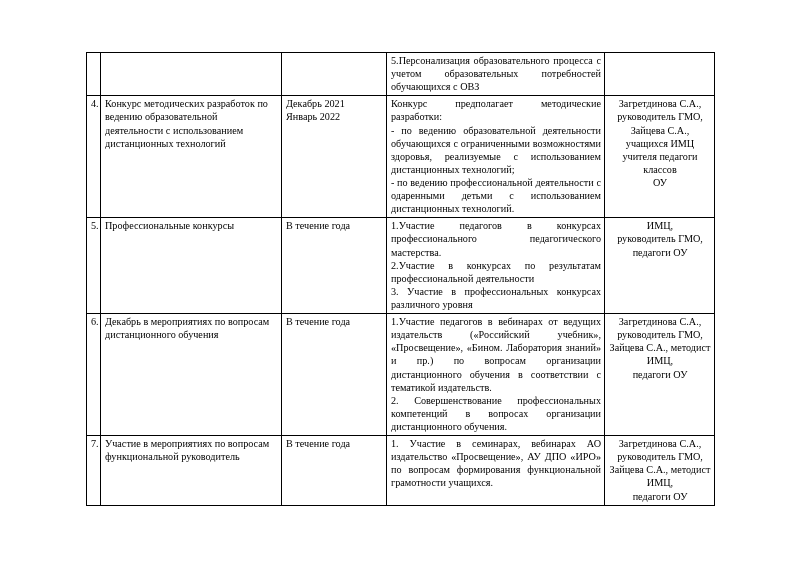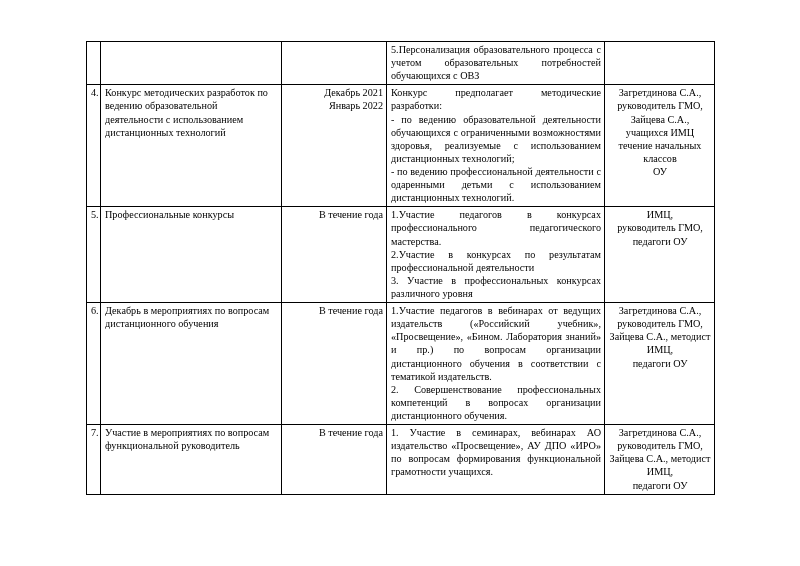--- a/index.html
+++ b/index.html
@@ -18,21 +18,21 @@
   .page {
     position: relative;
     width: 800px;
     height: 566px;
     background: #ffffff;
   }
 
   .doc-table {
     position: absolute;
     left: 86px;
-    top: 41px;
+    top: 52px;
     width: 628px;
     border-collapse: collapse;
     table-layout: fixed;
   }
 
   .doc-table td {
     border: 1px solid #000000;
     vertical-align: top;
     padding: 1px 3px 2px 4px;
     font-size: 10.2px;
@@ -49,21 +49,21 @@
   .cell-num {
     text-align: left;
     padding-left: 3px;
     padding-right: 1px;
   }
   .cell-event {
     text-align: left;
     padding-left: 5px;
   }
   .cell-date {
-    text-align: right;
+    text-align: left;
     padding-left: 2px;
     padding-right: 2px;
   }
   .cell-desc {
     text-align: justify;
     text-justify: inter-word;
     padding-left: 4px;
     padding-right: 4px;
   }
   .cell-resp {
@@ -126,21 +126,21 @@
         </td>
         <td class="cell-desc">
           <p>Конкурс предполагает методические разработки:</p>
           <p>- по ведению образовательной деятельности обучающихся с ограниченными возможностями здоровья, реализуемые с использованием дистанционных технологий;</p>
           <p>- по ведению профессиональной деятельности с одаренными детьми с использованием дистанционных технологий.</p>
         </td>
         <td class="cell-resp">
           <span class="line">Загретдинова С.А.,</span>
           <span class="line">руководитель ГМО,</span>
           <span class="line">Зайцева С.А., учащихся ИМЦ</span>
-          <span class="line">течение начальных классов</span>
+          <span class="line">учителя педагоги классов</span>
           <span class="line">ОУ</span>
         </td>
       </tr>
 
       <tr>
         <td class="cell-num">
           <span>5.</span>
         </td>
         <td class="cell-event">
           <span>Профессиональные конкурсы</span>

